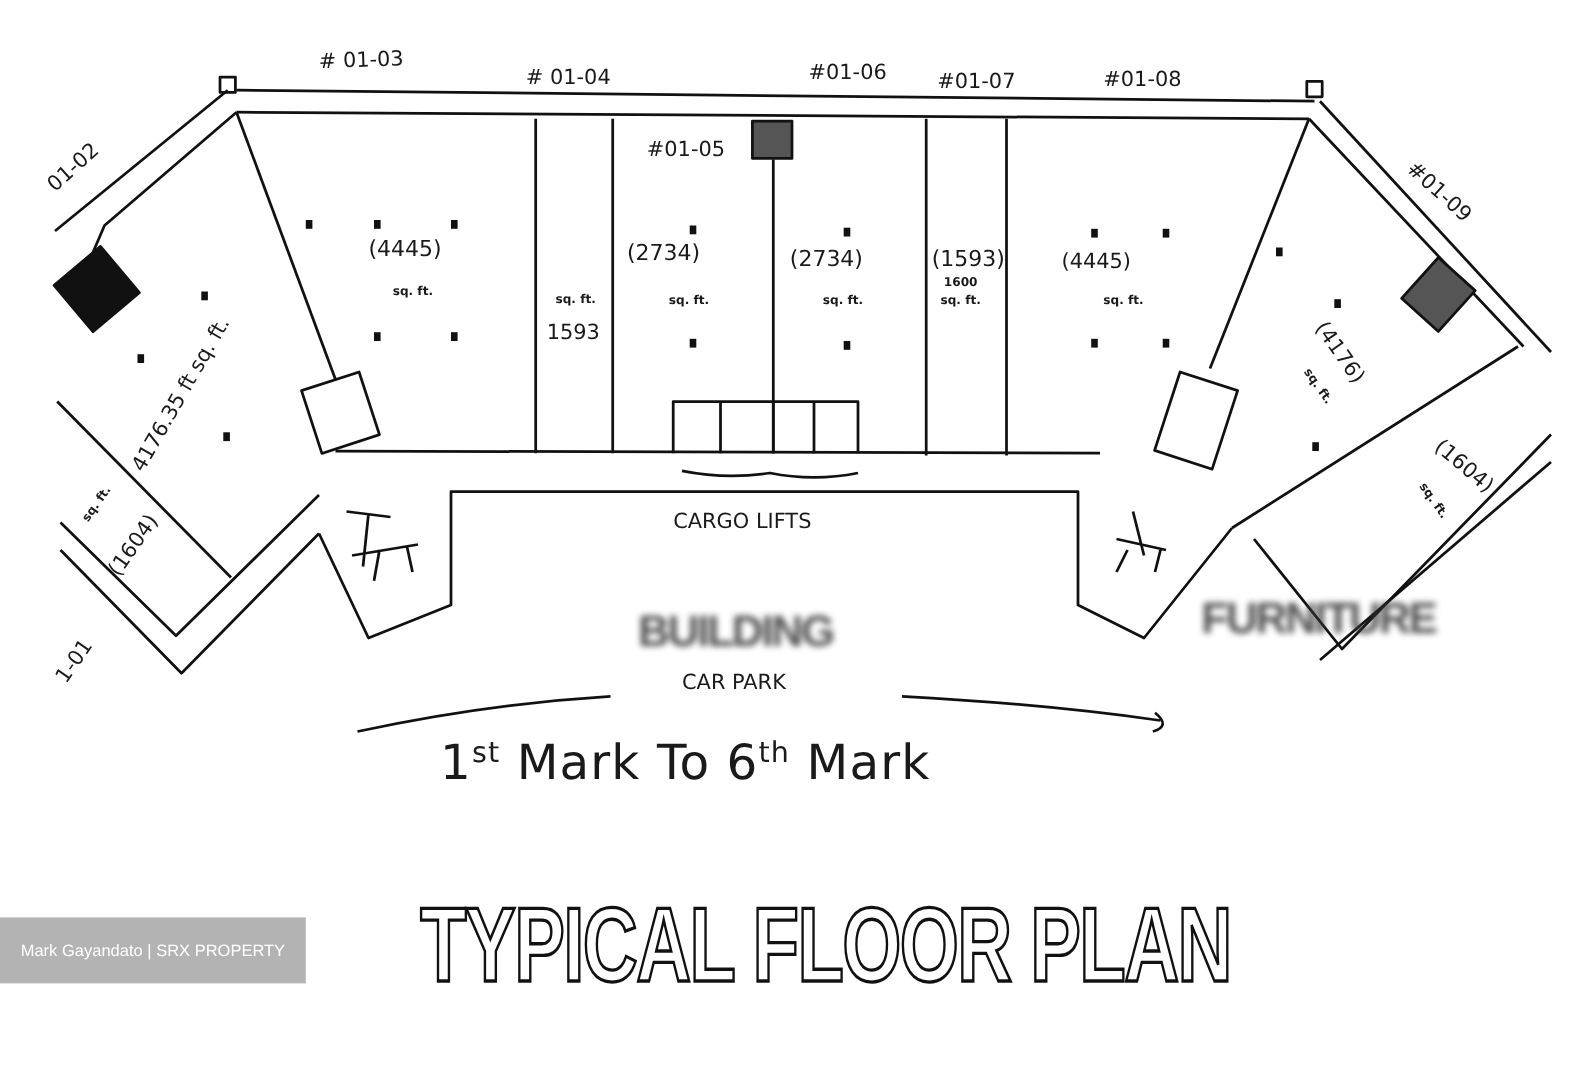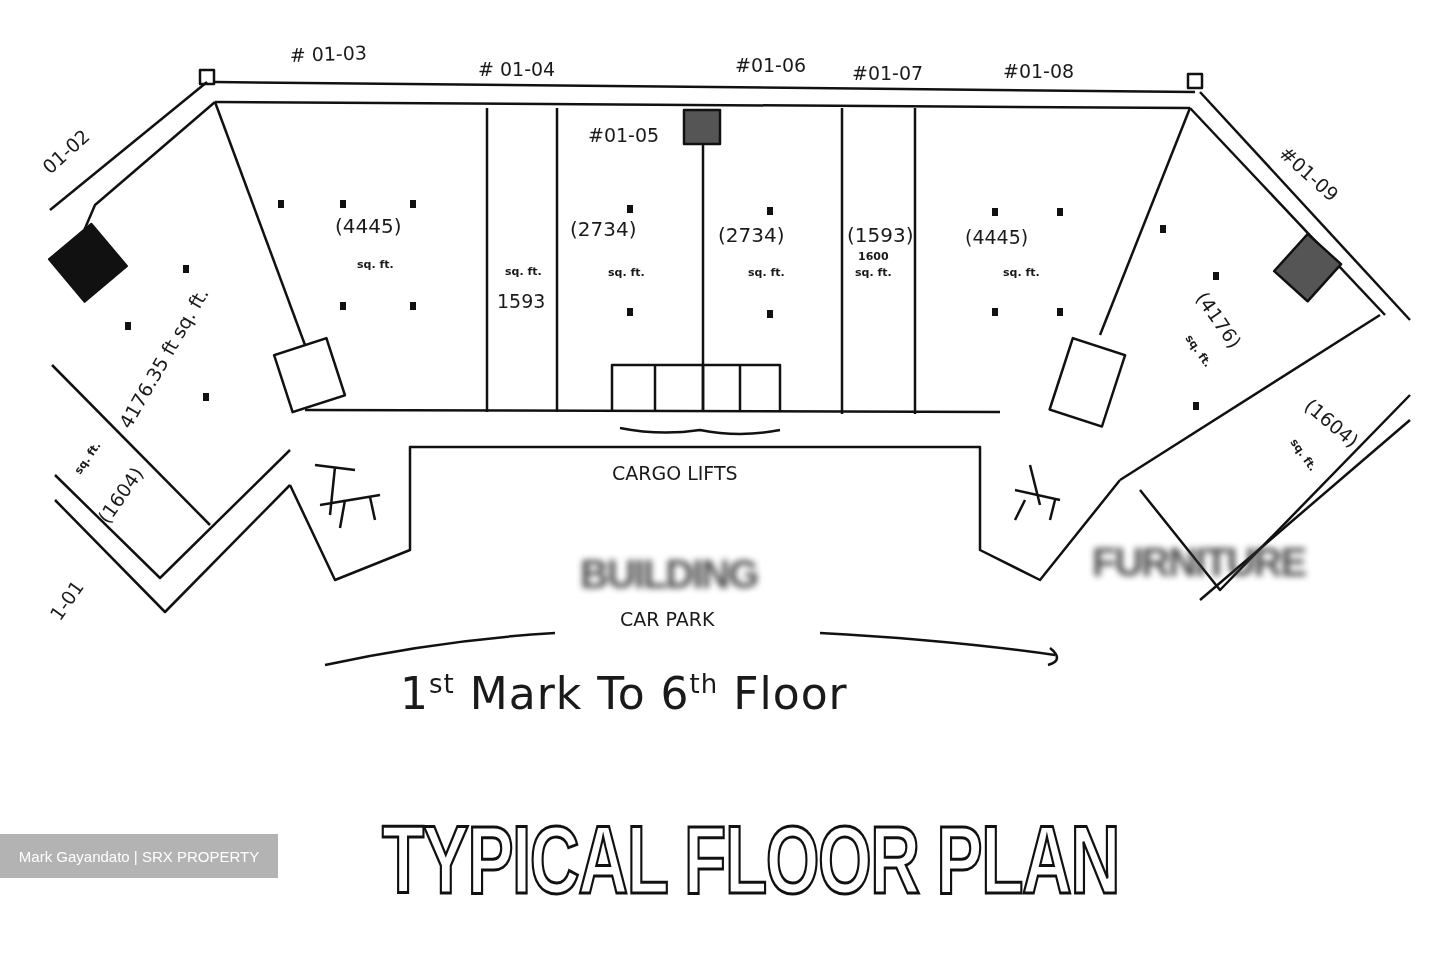--- a/index.html
+++ b/index.html
@@ -10,21 +10,21 @@
   .small { font-size: 11px; font-weight: bold; }
   .unit { font-size: 19px; }
   .area { font-size: 20px; }
   .subtitle { position: absolute; left: 400px; top: 668px; font-family: "DejaVu Sans", sans-serif;
               font-size: 44px; color: #1a1a1a; letter-spacing: 1px; white-space: nowrap; }
   .subtitle sup { font-size: 26px; }
   .title { position: absolute; left: 382px; top: 812px; font-family: "Liberation Sans", sans-serif;
            font-weight: bold; font-size: 96px; letter-spacing: -2px; color: #ffffff;
            -webkit-text-stroke: 3px #111; transform: scaleX(0.72); transform-origin: left top;
            white-space: nowrap; line-height: 1; }
-  .watermark { position: absolute; left: 0; top: 834px; width: 278px; height: 44px; background: #b3b3b3;
+  .watermark { position: absolute; left: 0; top: 834px; width: 278px; height: 60px; background: #b3b3b3;
                color: #ffffff; font-family: "Liberation Sans", sans-serif; font-size: 15px;
                display: flex; align-items: center; justify-content: center; }
   .blur { position: absolute; font-family: "Liberation Sans", sans-serif; font-weight: bold; color: #333;
           filter: blur(3px); opacity: .85; font-size: 40px; letter-spacing: -2px; }
 </style>
 </head>
 <body>
 
 <svg id="plan" viewBox="0 0 1440 978" xmlns="http://www.w3.org/2000/svg">
   <g stroke="#111" stroke-width="2.5" fill="none" stroke-linejoin="round">
@@ -136,18 +136,18 @@
   <text class="hand unit" x="620" y="626">CAR PARK</text>
 </svg>
 
 <div class="blur" style="left:580px; top:552px;">BUILDING</div>
 <div class="blur" style="left:1092px; top:540px;">FURNITURE</div>
 
 <div class="subtitle">
   <span>1</span><sup>st</sup>
   <span>Mark To</span>
   <span>6</span><sup>th</sup>
-  <span>Floor</span>
+  <span>Mark</span>
 </div>
 
 <div class="title">TYPICAL FLOOR PLAN</div>
 
 <div class="watermark">Mark Gayandato | SRX PROPERTY</div>
 
 </body></html>

